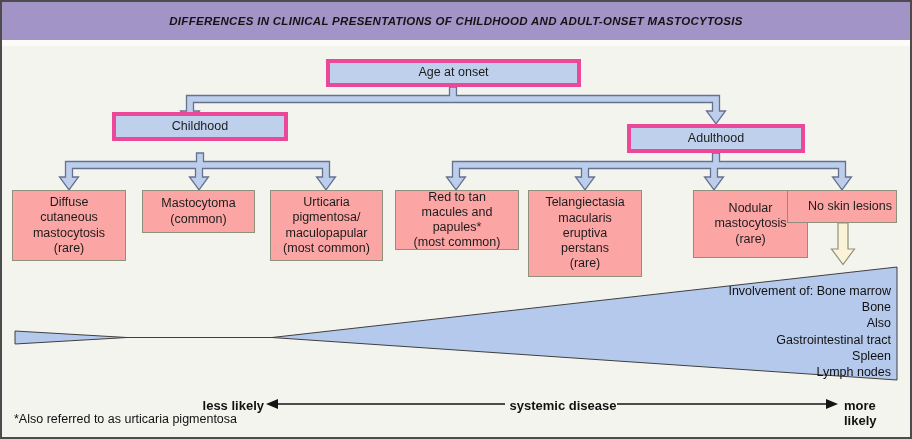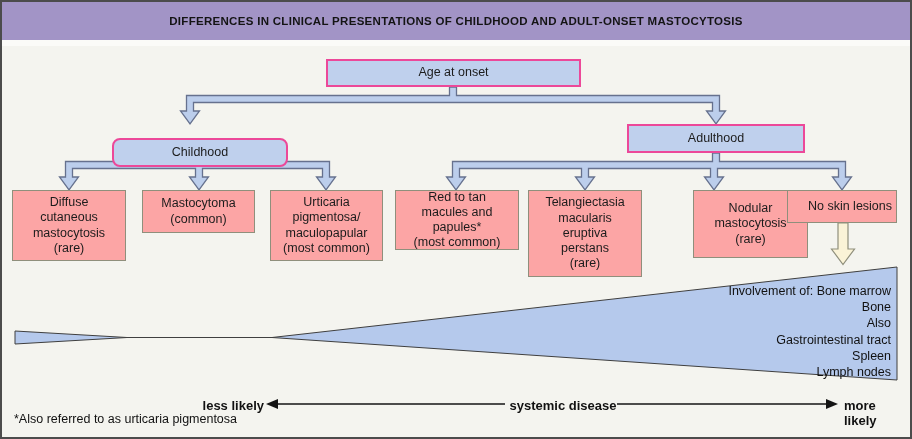--- a/index.html
+++ b/index.html
@@ -6,30 +6,30 @@
   #figure {
     position:relative; width:912px; height:439px; box-sizing:border-box;
     border:2px solid #4c4c4c; background:#f4f4ef; overflow:hidden;
   }
   #titlebar {
     position:absolute; left:0; top:0; right:0; height:38px;
     background:#a294c6; border-bottom:6px solid #fbfbf8;
     display:flex; align-items:center; justify-content:center;
   }
   #titlebar .title {
-    font-size:11.5px; font-weight:bold; color:#141414; letter-spacing:0.3px;
+    font-size:11.5px; font-weight:bold; color:#141414; letter-spacing:0.3px;font-style:italic;
   }
   svg.layer { position:absolute; left:0; top:0; z-index:1; }
   .node {
     position:absolute; box-sizing:border-box; z-index:2;
     display:flex; align-items:center; justify-content:center;
     text-align:center; font-size:12.5px; line-height:1.22; color:#1c1c1c;
   }
   .node .lbl { white-space:pre-line; }
-  .blue  { background:#bfd0ed; border:2px solid #ec4899; }
+  .blue  { background:#bfd0ed; border:4px solid #ec4899; }
   .cream { background:#fca5a5; border:1px solid #8f8f7c; }
   #wedge-text {
     position:absolute; right:19px; top:281px; z-index:3;
     text-align:right; font-size:12.5px; line-height:16.2px; color:#111;
   }
   .axis-label {
     position:absolute; z-index:3; font-size:13px; font-weight:bold; color:#111;
   }
   #footnote {
     position:absolute; left:12px; top:410px; z-index:3; font-size:12.5px; color:#111;
@@ -69,21 +69,21 @@
     <line x1="278" y1="404" x2="505" y2="404" stroke="#141414" stroke-width="1.6"></line>
     <path d="M266,404 L278,399 L278,409 Z" fill="#141414"></path>
     <line x1="617" y1="404" x2="826" y2="404" stroke="#141414" stroke-width="1.6"></line>
     <path d="M838,404 L826,399 L826,409 Z" fill="#141414"></path>
   </svg>
 
   <div class="node blue" style="left:324px; top:57px; width:255px; height:28px;">
     <span class="lbl">Age at onset</span>
   </div>
 
-  <div class="node blue" style="left:110px; top:136px; width:176px; height:29px;border-radius:8px;">
+  <div class="node blue" style="left:110px; top:110px; width:176px; height:29px;">
     <span class="lbl">Childhood</span>
   </div>
 
   <div class="node blue" style="left:625px; top:122px; width:178px; height:29px;">
     <span class="lbl">Adulthood</span>
   </div>
 
   <div class="node cream" style="left:10px; top:188px; width:114px; height:71px;">
     <span class="lbl">Diffuse
 cutaneous

